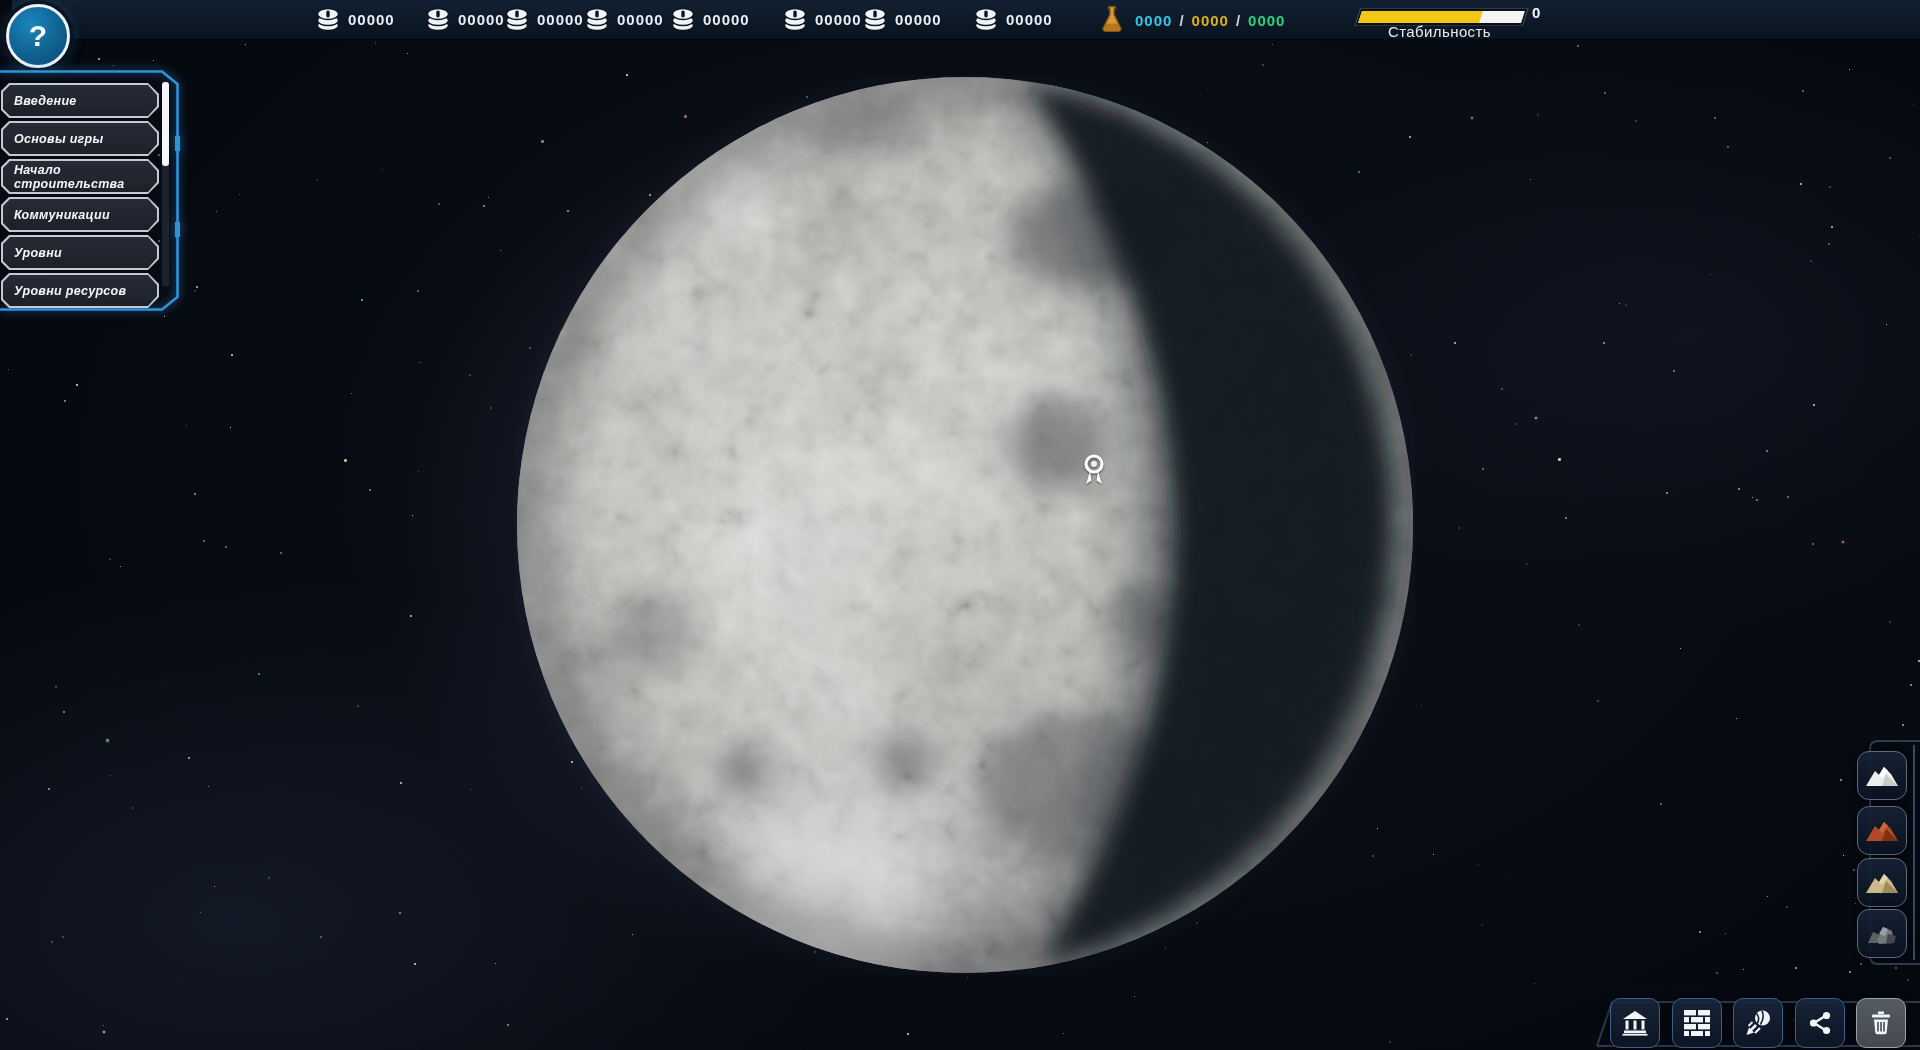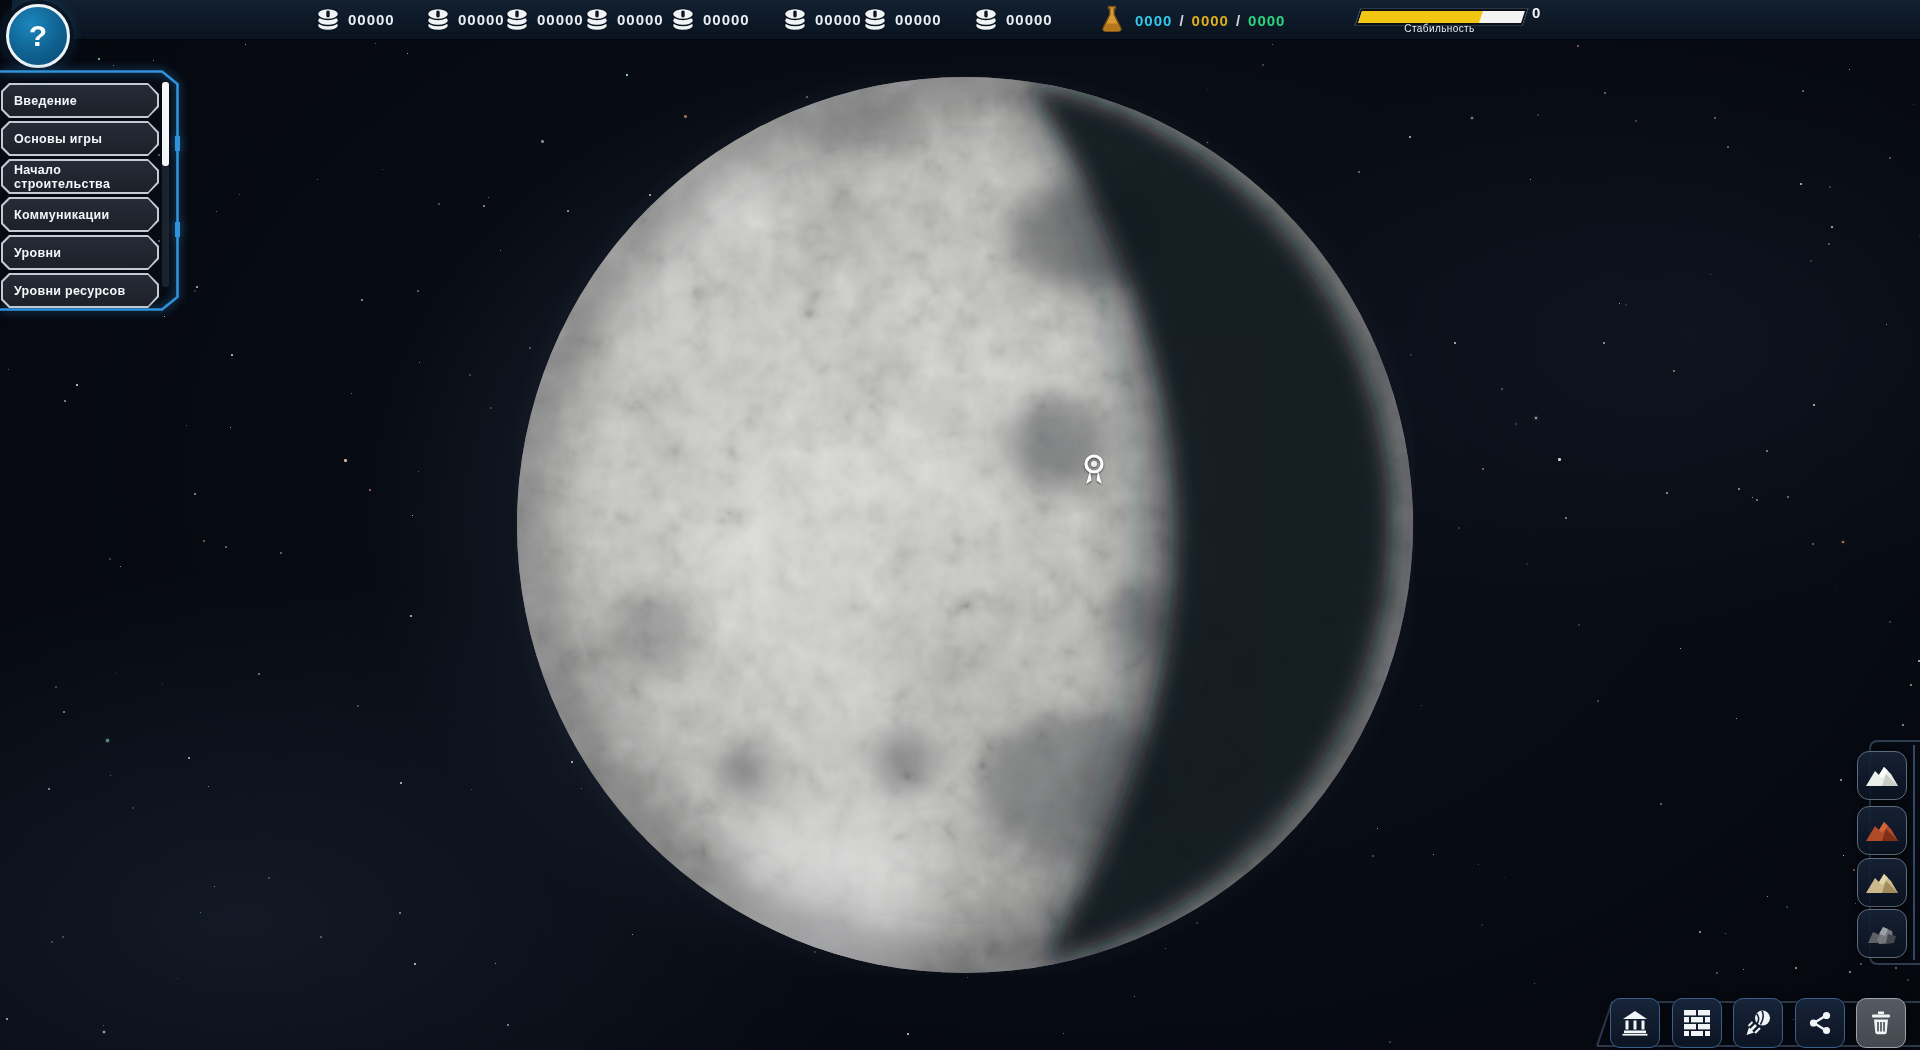--- a/index.html
+++ b/index.html
@@ -25,28 +25,28 @@
   .res .val{color:#e9eef4;font-size:15px;font-weight:700;letter-spacing:1px;padding-top:1px;}
   #science{position:absolute;left:1086px;top:3px;display:flex;align-items:center;gap:9px;}
   #science .vals{font-size:15px;font-weight:700;letter-spacing:1px;display:flex;gap:7px;padding-top:2px;}
   #science .sep{color:#cdd5dc;}
   .sci-0{color:#35c8e8}.sci-1{color:#dfaf1e}.sci-2{color:#2bd47e}
   #stability{position:absolute;left:1340px;top:0;width:200px;height:39px;}
   #stab-bar{position:absolute;left:6px;top:9px;width:163px;height:12px;background:#f4f4f2;
     border:2px solid #0a0f18;transform:skewX(-18deg);overflow:hidden;box-shadow:0 0 0 1px rgba(255,255,255,.12);}
   #stab-fill{height:100%;background:#f2c713;}
   #stab-zero{position:absolute;left:180px;top:4px;color:#f2f5f8;font-size:15px;font-weight:700;}
-  #stab-label{position:absolute;left:0;top:23px;width:175px;text-align:center;color:#e8edf2;font-size:10px;letter-spacing:.4px;}
+  #stab-label{position:absolute;left:0;top:23px;width:175px;text-align:center;color:#e8edf2;font-size:15px;letter-spacing:.4px;}
   
   #help{position:absolute;left:6px;top:4px;width:58px;height:58px;border-radius:50%;
     background:radial-gradient(circle at 38% 30%,#1c86bd,#0f6190 55%,#0a4a72);
     border:3px solid #eef3f6;box-shadow:0 0 0 4px rgba(8,18,32,.85),0 0 14px rgba(40,130,190,.5);
     color:#fff;font-size:30px;font-weight:700;display:flex;align-items:center;justify-content:center;cursor:pointer;}
   
-  #tutorial{position:absolute;left:0;top:70px;width:186px;height:244px;}
+  #tutorial{position:absolute;left:0;top:70px;width:186px;height:244px;font-style:italic;}
   #tutorial .bg{position:absolute;left:0;top:0;width:178px;height:240px;background:rgba(9,15,26,.38);}
   #tutorial svg.frame{position:absolute;left:0;top:0;filter:drop-shadow(0 0 5px rgba(52,148,226,.75));}
   .tbtn{position:absolute;left:1px;width:158px;height:35px;cursor:pointer;
     clip-path:polygon(8px 0,147px 0,100% 11px,100% calc(100% - 11px),147px 100%,8px 100%,0 calc(100% - 8px),0 8px);
     background:#c3cad2;}
   .tbtn .inner{position:absolute;inset:2px;display:flex;align-items:center;
     clip-path:polygon(7px 0,145px 0,100% 10px,100% calc(100% - 10px),145px 100%,7px 100%,0 calc(100% - 7px),0 7px);
     background:linear-gradient(180deg,rgba(24,30,42,.92),rgba(10,14,22,.9));}
   .tbtn .label{color:#f4f7fa;font-size:12.5px;letter-spacing:.3px;padding-left:11px;font-weight:700;}
   #scrolltrack{position:absolute;left:162px;top:12px;width:7px;height:205px;background:rgba(160,175,190,.14);border-radius:3px;}

